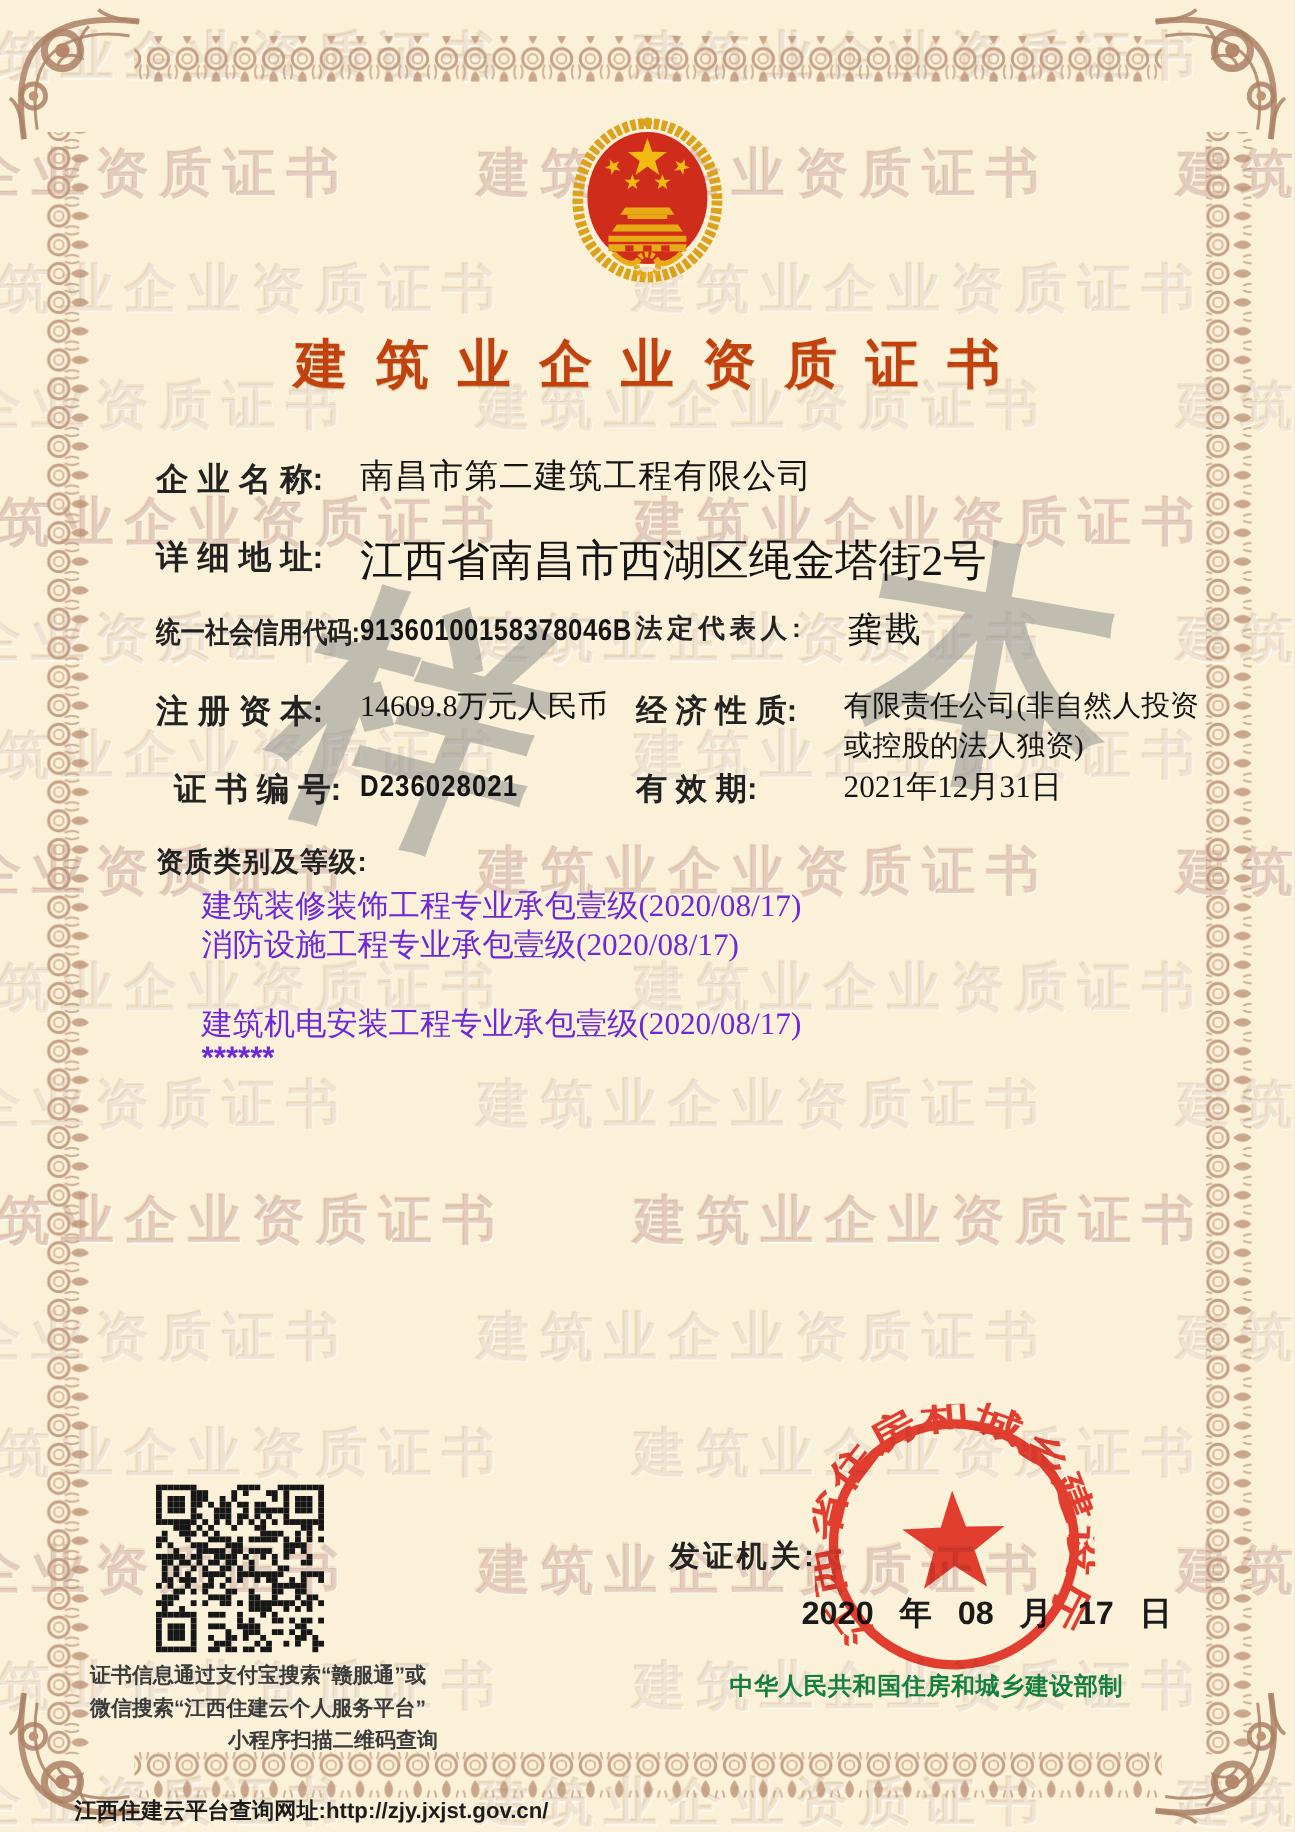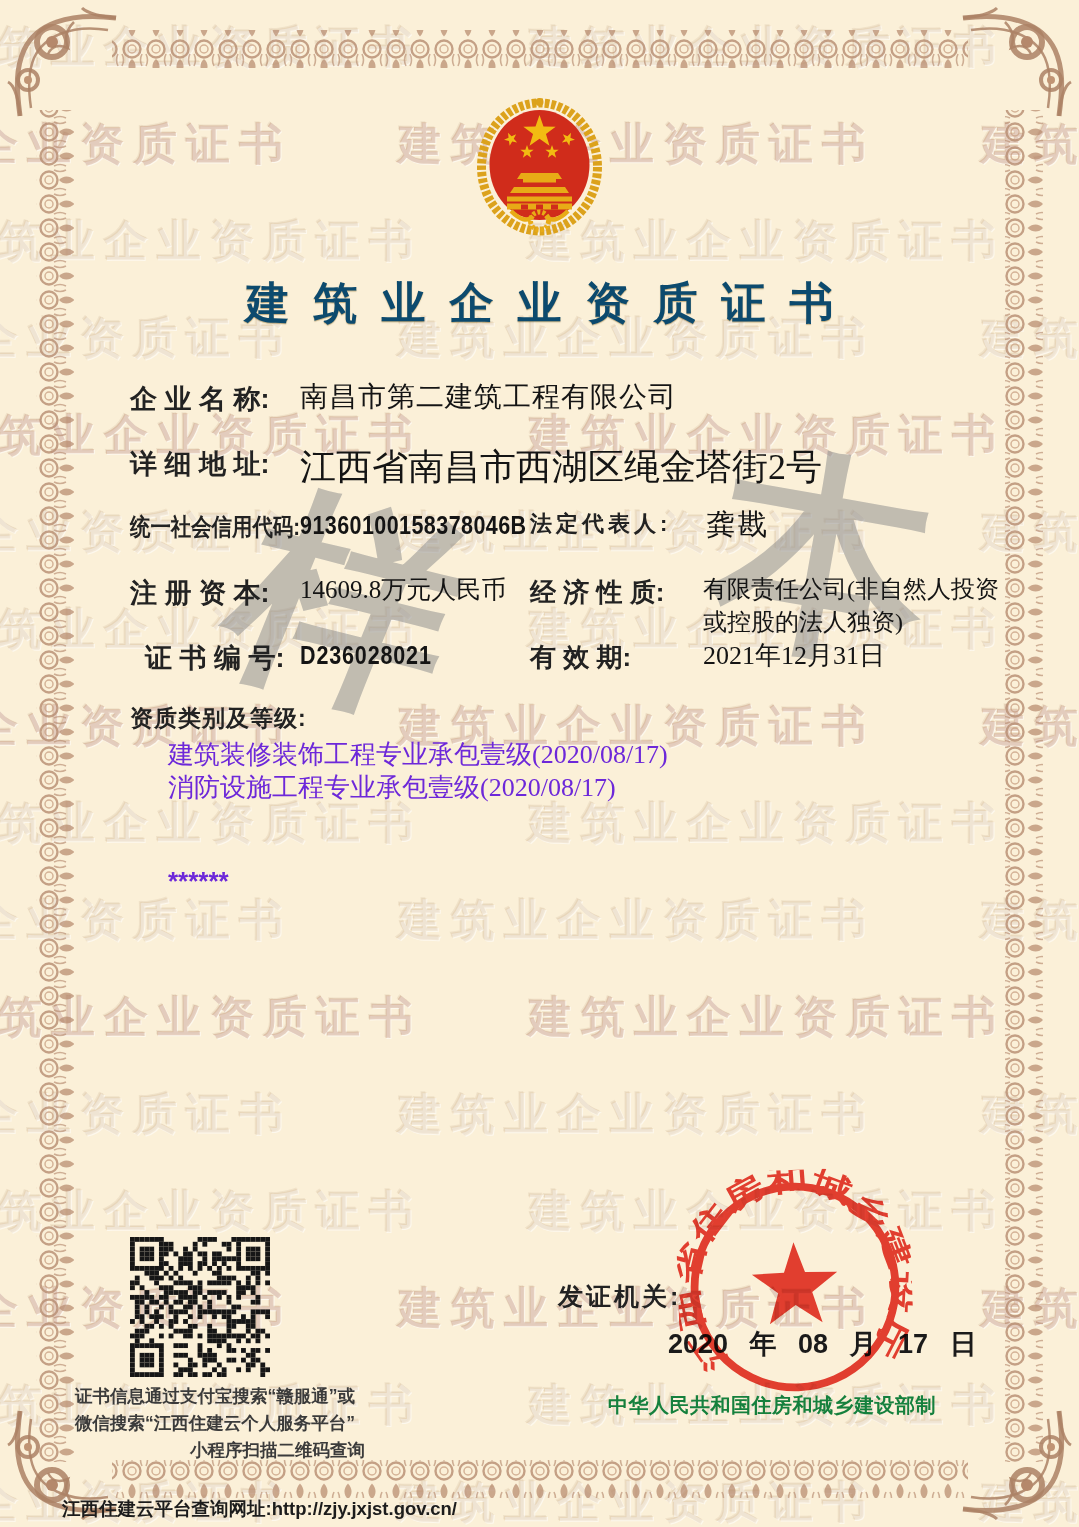--- a/index.html
+++ b/index.html
@@ -27,21 +27,21 @@
   .sample-ben{left:716px;top:452px;font-size:214px;transform:rotate(10deg);}
   
   .frame{position:absolute;left:0;top:0;z-index:3;pointer-events:none;}
   .cstroke{stroke:#ab8165;fill:none;opacity:.85;}
   
   .content{position:absolute;inset:0;z-index:4;}
   .emblem{position:absolute;left:473px;top:97px;}
   .title{
     position:absolute;left:0;right:0;top:274px;text-align:center;
     font-size:44px;font-weight:bold;letter-spacing:24px;text-indent:24px;
-    color:#0c4a6e;text-shadow:0 1px 1px rgba(120,88,20,.45);
+    color:#c2410c;text-shadow:0 1px 1px rgba(120,88,20,.45);
   }
   .lbl{position:absolute;font-weight:bold;color:#222;white-space:nowrap;}
   .val{position:absolute;font-family:"Liberation Serif",serif;color:#141414;white-space:nowrap;}
   .valwrap{white-space:normal;}
   .num{font-family:"Liberation Sans",sans-serif;font-weight:bold;transform:scaleX(.86);transform-origin:left top;}
   .l-company{left:130px;top:381px;font-size:27px;}
   .v-company{left:300px;top:378px;font-size:28px;letter-spacing:1px;}
   .l-address{left:130px;top:446px;font-size:27px;}
   .v-address{left:300px;top:443px;font-size:36px;}
   .l-credit{left:130px;top:511px;font-size:24px;transform:scaleX(.85);transform-origin:left top;}
@@ -188,20 +188,21 @@
     <div class="val v-economic valwrap">有限责任公司(非自然人投资或控股的法人独资)</div>
 
     <div class="lbl l-certno">证 书 编 号:</div>
     <div class="val v-certno num">D236028021</div>
     <div class="lbl l-valid">有 效 期:</div>
     <div class="val v-valid">2021年12月31日</div>
 
     <div class="lbl qual-heading">资质类别及等级:</div>
     <div class="qual-item" style="top:737px">建筑装修装饰工程专业承包壹级(2020/08/17)</div>
     <div class="qual-item" style="top:770px">消防设施工程专业承包壹级(2020/08/17)</div>
+    <div class="qual-item" style="top:836px">建筑机电安装工程专业承包壹级(2020/08/17)</div>
     <div class="qual-item" style="top:866px;font-family:'Liberation Sans',sans-serif;font-weight:bold">******</div>
 
     <svg class="qr-box" width="140" height="140" viewBox="0 0 139.2 139.2">
       <g id="qr-modules" fill="#161616">
           <rect x="0" y="0" width="4.8" height="4.8"></rect>
           <rect x="4.8" y="0" width="4.8" height="4.8"></rect>
           <rect x="9.6" y="0" width="4.8" height="4.8"></rect>
           <rect x="14.399999999999999" y="0" width="4.8" height="4.8"></rect>
           <rect x="19.2" y="0" width="4.8" height="4.8"></rect>
           <rect x="24" y="0" width="4.8" height="4.8"></rect>

